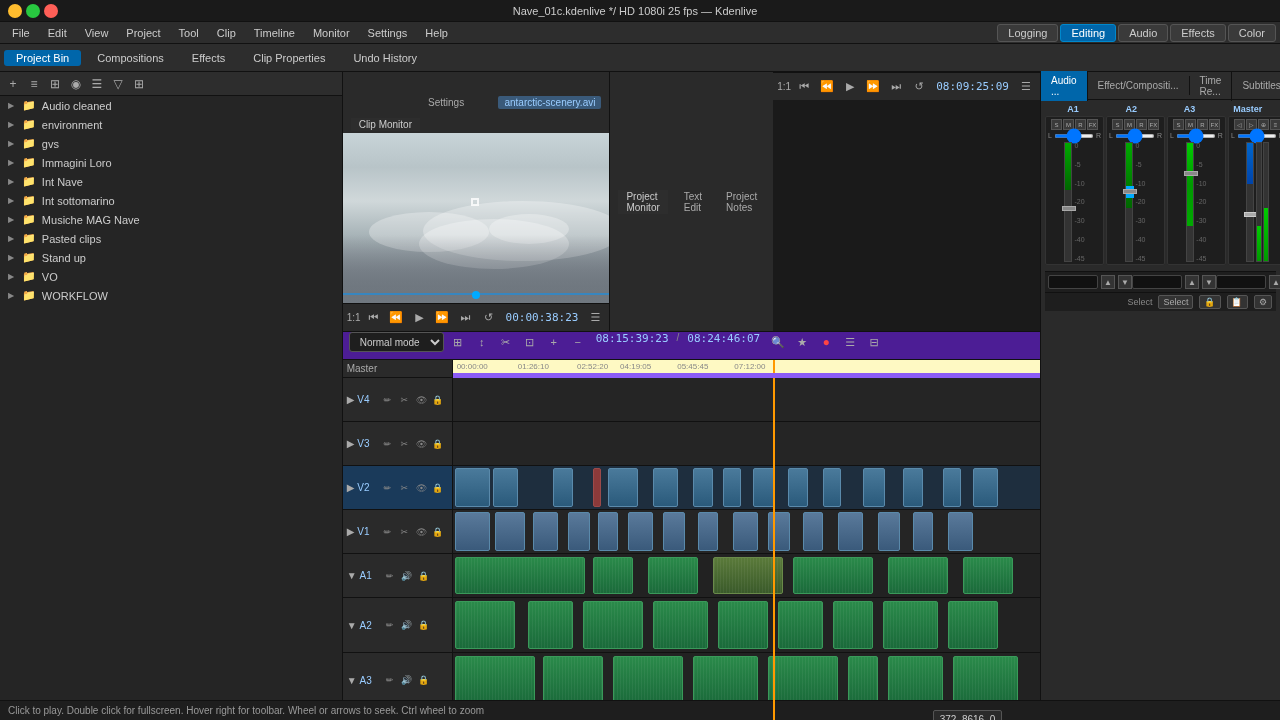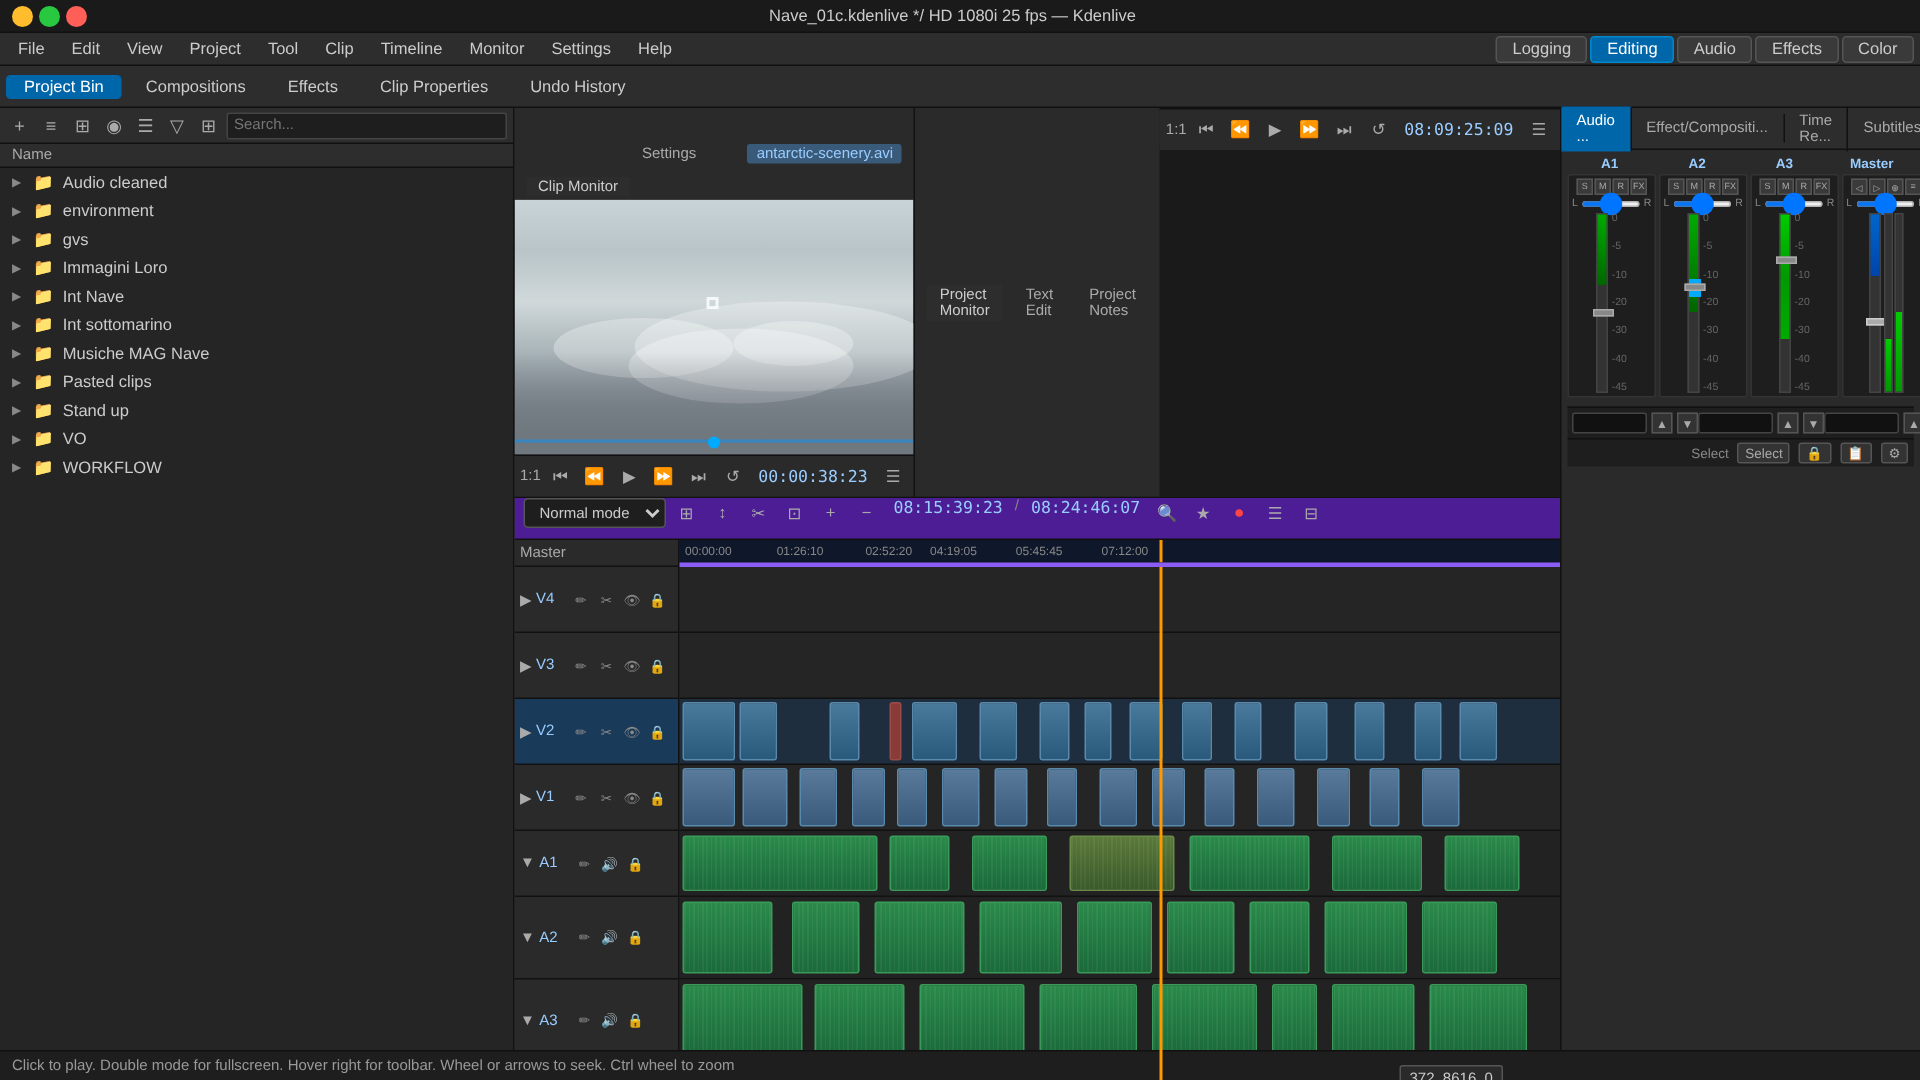--- a/index.html
+++ b/index.html
@@ -83,21 +83,21 @@
     #track-headers { width: 110px; background: #2a2a2a; border-right: 1px solid #111; flex-shrink: 0; }
     #track-list { flex: 1; overflow: hidden; position: relative; }
     
     .track-header { height: 44px; border-bottom: 1px solid #111; display: flex; align-items: center; padding: 0 4px; gap: 3px; font-size: 10px; color: #bbb; }
     .track-header.tall { height: 55px; }
     .track-header .track-name { font-size: 10px; color: #9cf; width: 20px; }
     .track-header .track-btn { width: 14px; height: 14px; background: none; border: none; color: #888; cursor: pointer; font-size: 9px; display: flex; align-items: center; justify-content: center; }
     .track-header .track-lock { color: #888; }
     .track-header .collapse-btn { color: #aaa; font-size: 10px; cursor: pointer; }
     
-    #timeline-ruler { height: 18px; background: #0f172a; border-bottom: 3px solid #8b5cf6; display: flex; align-items: center; padding: 0 4px; font-size: 9px; color: #888; position: relative; overflow: hidden; text-align: center; }
+    #timeline-ruler { height: 18px; background: #fef9c3; border-bottom: 5px solid #8b5cf6; display: flex; align-items: center; padding: 0 4px; font-size: 9px; color: #888; position: relative; overflow: hidden; text-align: center; }
     .tl-track { height: 44px; border-bottom: 1px solid #111; position: relative; background: #252525; }
     .tl-track.tall { height: 55px; }
     .tl-track.audio { background: #222; }
     
     .clip-block { position: absolute; top: 2px; bottom: 2px; border-radius: 2px; overflow: hidden; display: flex; align-items: center; }
     .clip-block.video { background: linear-gradient(180deg, #4a7a9b 0%, #2a5a7b 100%); border: 1px solid #5a8aab; }
     .clip-block.red { background: linear-gradient(180deg, #8b3a3a 0%, #6b2a2a 100%); border: 1px solid #9b4a4a; }
     
     
     #right-panel { width: 240px; background: #2a2a2a; border-left: 1px solid #111; display: flex; flex-direction: column; }
@@ -182,24 +182,22 @@
   <div id="left-panel">
 
     <div id="bin-toolbar">
       <button class="btn">+</button>
       <button class="btn">≡</button>
       <button class="btn">⊞</button>
       <button class="btn">◉</button>
       <button class="btn">☰</button>
       <button class="btn">▽</button>
       <button class="btn">⊞</button>
-      <input type="text" class="search" placeholder="Search..." style="">
     </div>
 
-    <div style="background:#2d2d2d;padding:2px 8px;font-size:10px;color:#aaa;border-bottom:1px solid #111;">Name</div>
 
     <div id="file-list">
       <div class="file-item">
         <span class="folder-arrow">▶</span>
         <span style="color:#e8c87a;">📁</span>
         <span>Audio cleaned</span>
       </div>
       <div class="file-item">
         <span class="folder-arrow">▶</span>
         <span style="color:#e8c87a;">📁</span>
@@ -767,14 +765,14 @@
         <button style="background:#333;border:1px solid #555;color:#aaa;padding:1px 4px;font-size:9px;cursor:pointer;border-radius:2px;">📋</button>
         <button style="background:#333;border:1px solid #555;color:#aaa;padding:1px 4px;font-size:9px;cursor:pointer;border-radius:2px;">⚙</button>
       </div>
 
     </div>
   </div>
 
 </div>
 
 <div id="statusbar">
-  <span style="font-size:10px;">Click to play. Double mode for fullscreen. Hover right for toolbar. Wheel or arrows to seek. Ctrl wheel to zoom</span>
+  <span style="font-size:10px;">Click to play. Double click for fullscreen. Hover right for toolbar. Wheel or arrows to seek. Ctrl wheel to zoom</span>
 </div>
 
 </body></html>

